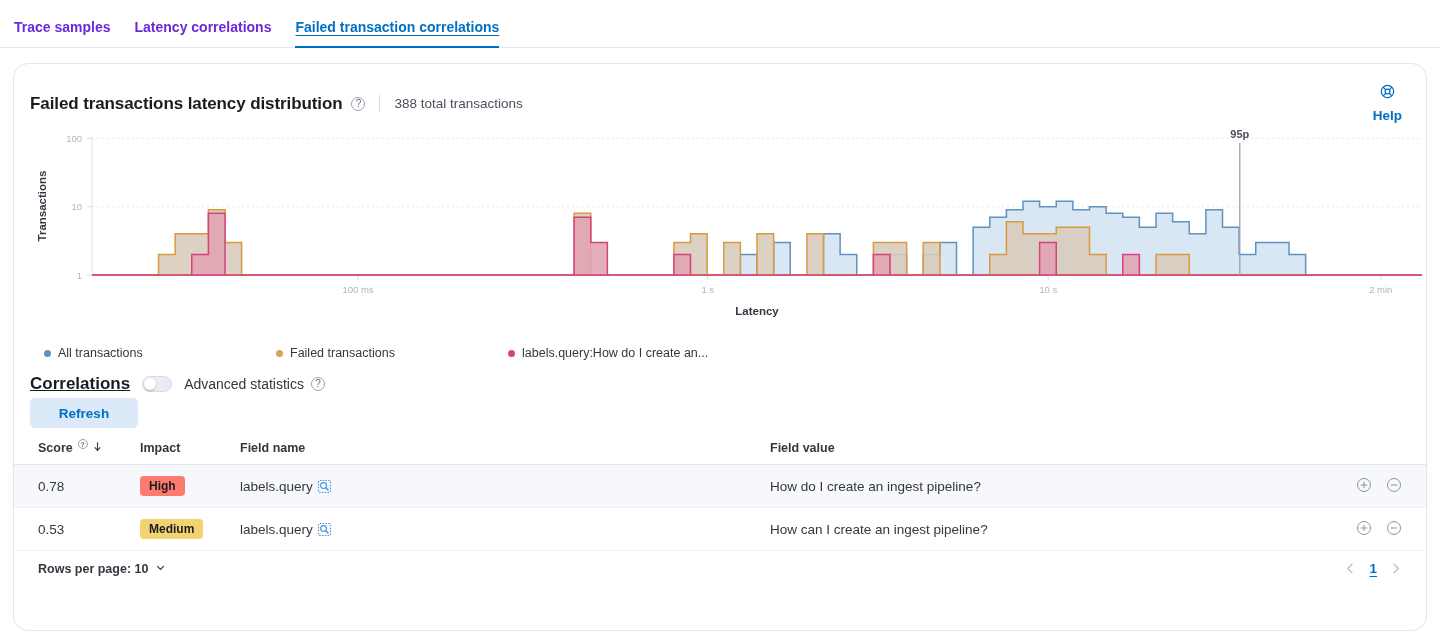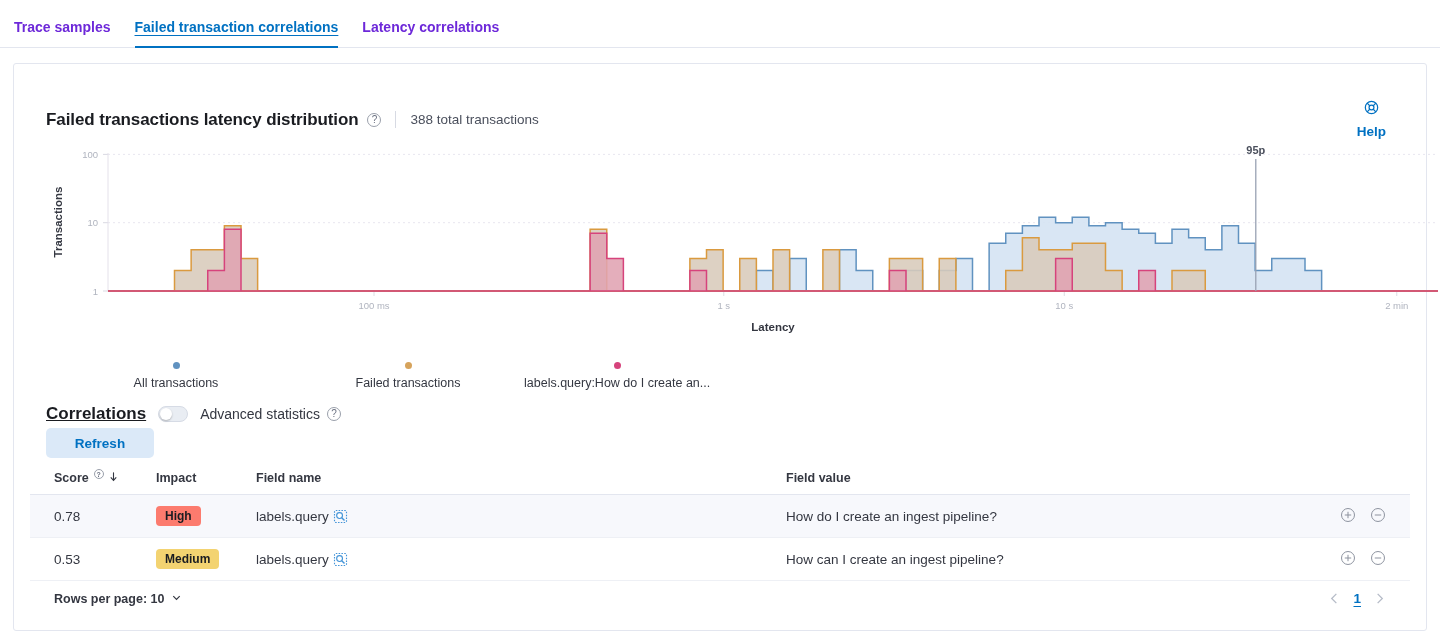--- a/index.html
+++ b/index.html
@@ -42,24 +42,24 @@
     position: absolute;
     left: 0; right: 0; bottom: -1px;
     height: 2px;
     background: #0071c2;
   }
 
   
   .panel {
     margin: 15px 13px 0 13px;
     border: 1px solid #e3e6ef;
-    border-radius: 3px;
+    border-radius: 15px;
     background: #fff;
     height: 568px;
-    padding: 16px;
+    padding: 0;
     position: relative;
   }
 
   .panel-head {
     display: flex;
     align-items: center;
     padding: 20px 16px 0 16px;
     position: relative;
   }
   .panel-title {
@@ -117,21 +117,20 @@
     padding: 4px 16px 0 30px;
     font-size: 12.5px;
     color: #343741;
   }
   .legend-item {
     display: flex;
     align-items: center;
     gap: 7px;
     cursor: pointer;
     white-space: nowrap;
-    flex-direction: column;
   }
   .legend-item:nth-child(1) { width: 232px; }
   .legend-item:nth-child(2) { width: 232px; }
   .dot { width: 7px; height: 7px; border-radius: 50%; flex: 0 0 auto; }
 
   
   .corr-head {
     display: flex;
     align-items: center;
     padding: 14px 16px 0 16px;
@@ -272,22 +271,22 @@
   }
   .axis-text { font-size: 9.5px; fill: #b0b4bf; font-family: "Liberation Sans", sans-serif; }
   .axis-title { font-size: 11.5px; fill: #343741; font-weight: 700; font-family: "Liberation Sans", sans-serif; }
   .ann-text { font-size: 11px; fill: #4a4f5c; font-weight: 700; font-family: "Liberation Sans", sans-serif; }
 </style>
 </head>
 <body>
 
 <div class="tabs">
   <div class="tab">Trace samples</div>
+  <div class="tab">Latency correlations</div>
   <div class="tab active">Failed transaction correlations</div>
-  <div class="tab">Latency correlations</div>
 </div>
 
 <div class="panel">
 
   <div class="panel-head">
     <span class="panel-title">Failed transactions latency distribution</span>
     <span class="q-icon">?</span>
     <span class="vsep"></span>
     <span class="total-txt">388 total transactions</span>
     <span class="help-link">

